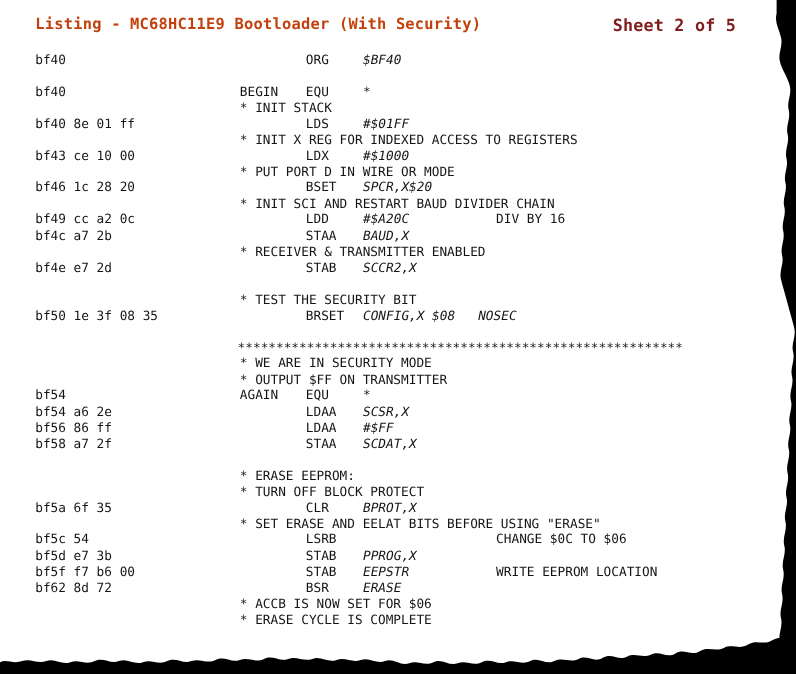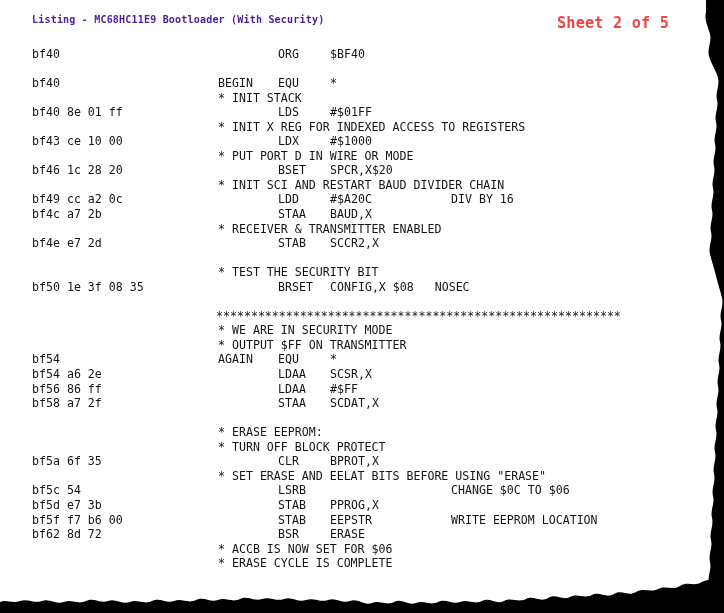--- a/index.html
+++ b/index.html
@@ -23,34 +23,34 @@
     position: absolute;
     top: 14px;
     left: 0;
     width: 724px;
     height: 24px;
   }
   #doc-title {
     position: absolute;
     left: 32px;
     top: 0;
-    font-size: 10px;
+    font-size: 14px;
     font-weight: bold;
     letter-spacing: 0.2px;
-    color: #4c1d95;
+    color: #c2410c;
     white-space: pre;
   }
   #sheet-label {
     position: absolute;
     left: 557px;
     top: 0;
     font-size: 15.2px;
     font-weight: bold;
     letter-spacing: 0.2px;
-    color: #ef4444;
+    color: #7f1d1d;
     white-space: pre;
   }
   
   #code-body {
     position: absolute;
     left: 0;
     top: 47px;
     width: 636px;
   }
   .code-line {
@@ -78,20 +78,21 @@
     position: absolute;
     left: 278px;
     top: 0;
     white-space: pre;
   }
   .col-oper {
     position: absolute;
     left: 330px;
     top: 0;
     white-space: pre;
+    font-style: italic;
   }
   .col-cmt {
     position: absolute;
     left: 437px;
     top: 0;
     white-space: pre;
     padding-left: 14px;
   }
   .col-full {
     position: absolute;

